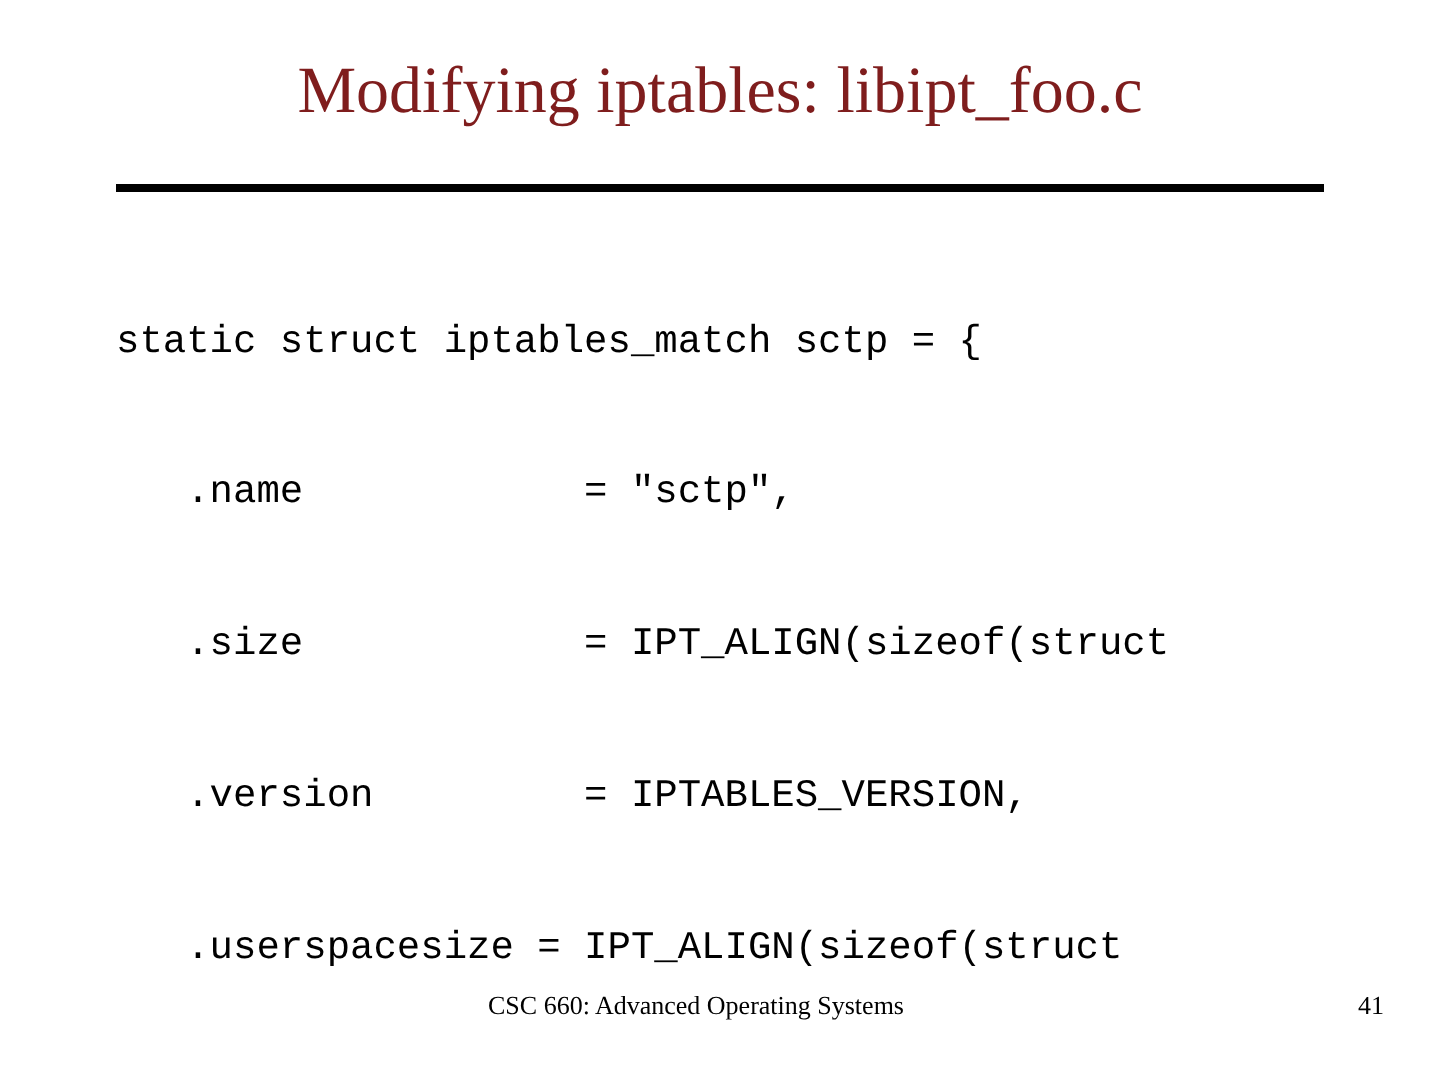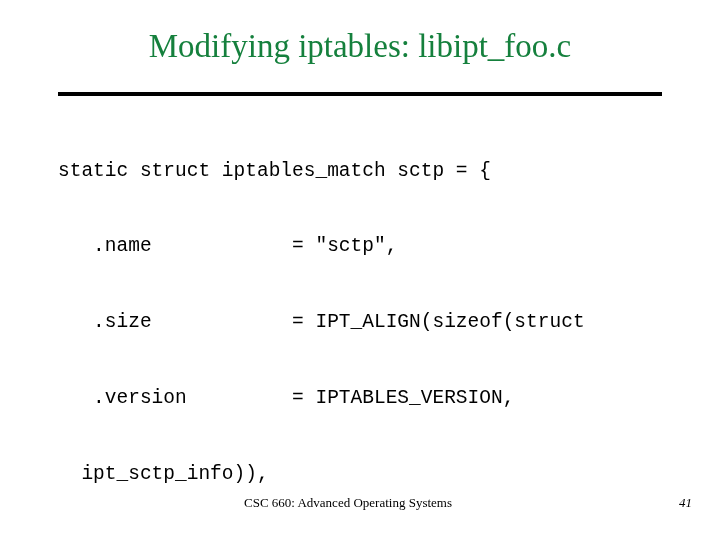--- a/index.html
+++ b/index.html
@@ -20,21 +20,21 @@
   }
   .slide-title {
     position: absolute;
     left: 0;
     top: 28px;
     width: 720px;
     text-align: center;
     font-family: "Liberation Serif", serif;
     font-size: 33px;
     font-weight: normal;
-    color: #15803d;
+    color: #7f1d1d;
     letter-spacing: 0px;
     white-space: nowrap;
   }
   .title-rule {
     position: absolute;
     left: 58px;
     top: 92px;
     width: 604px;
     height: 4px;
     background: #000000;
@@ -64,38 +64,36 @@
     color: #000000;
   }
   .page-number {
     position: absolute;
     right: 28px;
     top: 495px;
     font-family: "Liberation Serif", serif;
     font-size: 13px;
     color: #000000;
     text-align: right;
-    font-style: italic;
   }
 </style>
 </head>
 <body>
 
 <div class="slide">
 
   <div class="slide-title">Modifying iptables: libipt_foo.c</div>
 
   <div class="title-rule"></div>
 
   <div class="code-block">
     <div class="code-line">static struct iptables_match sctp = {</div>
     <div class="code-line">   .name            = "sctp",</div>
     <div class="code-line">   .size            = IPT_ALIGN(sizeof(struct</div>
     <div class="code-line">   .version         = IPTABLES_VERSION,</div>
-    <div class="code-line">  ipt_sctp_info)),</div>
     <div class="code-line">   .userspacesize = IPT_ALIGN(sizeof(struct</div>
     
     
     
     
     
     
     
     
     

